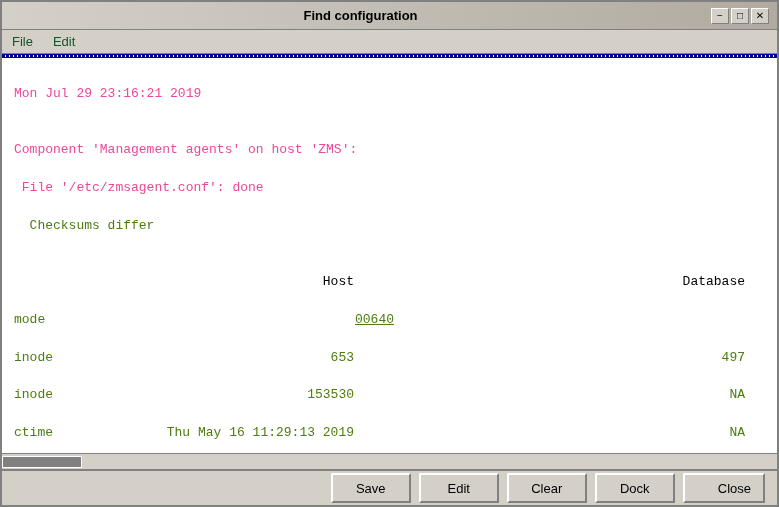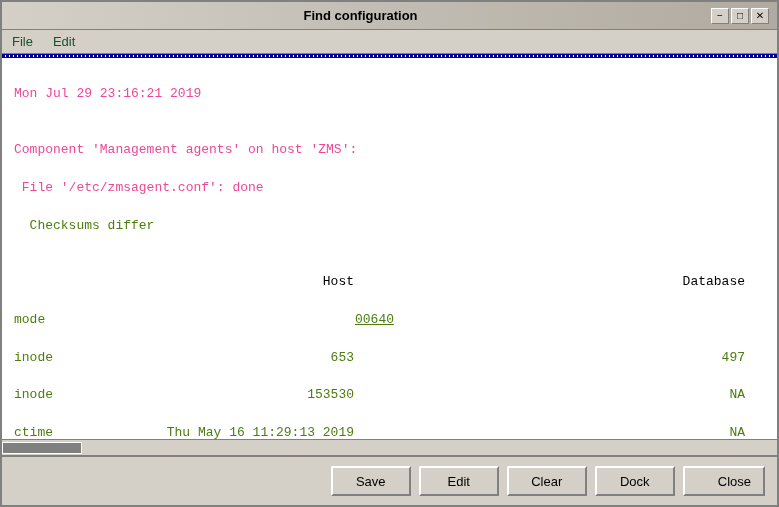--- a/index.html
+++ b/index.html
@@ -132,21 +132,21 @@
     .h-scroll-thumb {
       position: absolute;
       left: 0;
       top: 1px;
       width: 80px;
       height: 12px;
       background: #808080;
       border: 1px solid #fff;
     }
     .bottom-bar {
-      height: 50px;
+      height: 36px;
       background: #d4d0c8;
       border-top: 2px solid #808080;
       display: flex;
       align-items: center;
       justify-content: flex-end;
       padding: 0 12px;
       gap: 8px;
     }
     .btn {
       min-width: 80px;

